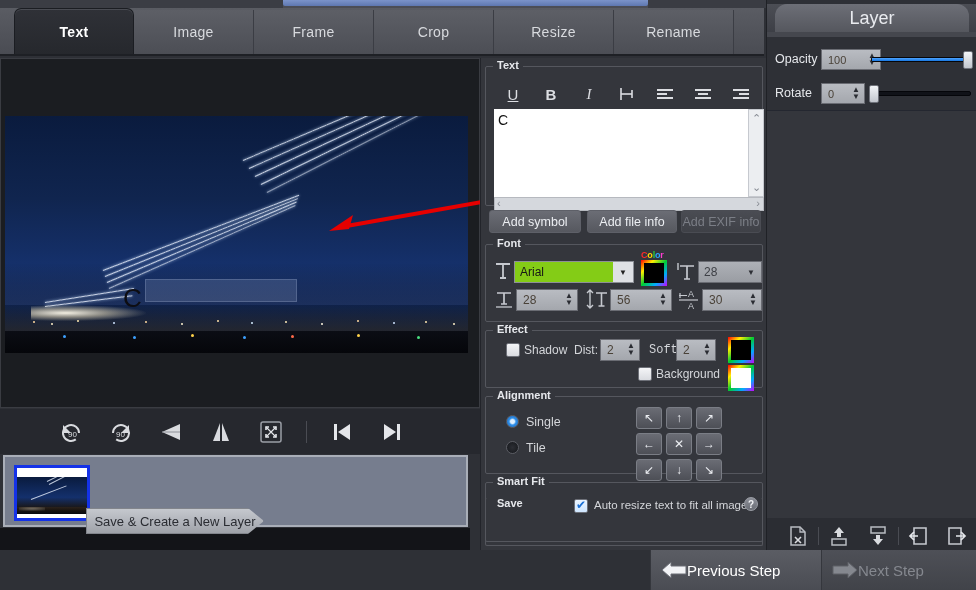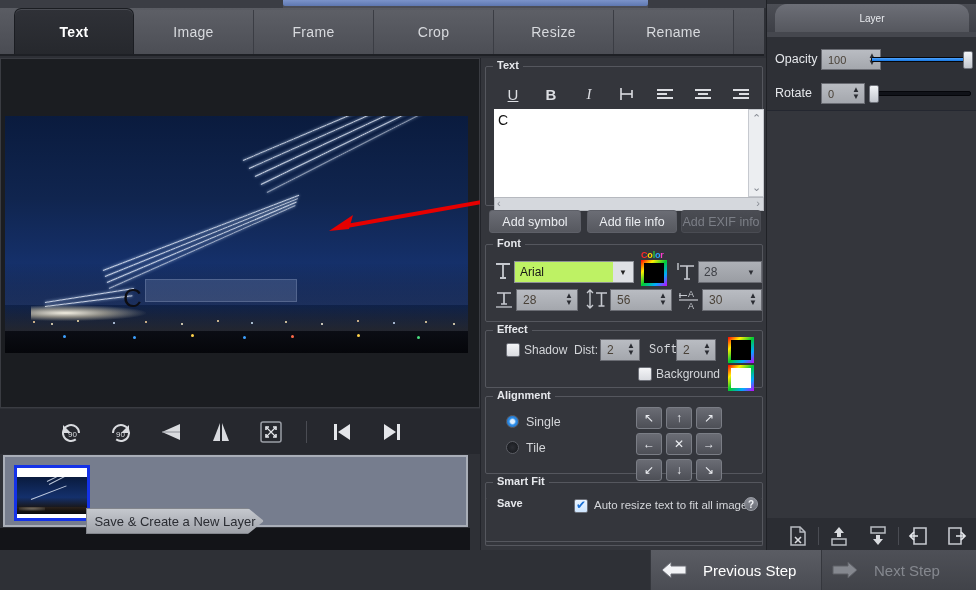--- a/index.html
+++ b/index.html
@@ -90,21 +90,21 @@
                 border:1px solid #c6c9cf; }
   .ta-hscroll { position:absolute; left:8px; top:130px; width:270px; height:14px; background:#d5d8dd;
                 border:1px solid #b6b9bf; }
   .scroll-arrow { position:absolute; color:#878b93; font-size:11px; }
 
   .abtn { position:absolute; height:23px; border:1px solid #5e6068; border-radius:3px;
           background:linear-gradient(#6b6d75,#56585f); color:#eceef2; font-size:12.5px;
           display:flex; align-items:center; justify-content:center; cursor:pointer; }
   .abtn.disabled { color:#7b7e86; background:linear-gradient(#4a4c53,#3f4147); border-color:#4a4c53; }
   .lbl { position:absolute; color:#d4d6da; font-size:12px; }
-  .select { position:absolute; height:22px; background:#bef264; border:1px solid #8d9097;
+  .select { position:absolute; height:22px; background:#84cc16; border:1px solid #8d9097;
             color:#161616; font-size:12px; display:flex; align-items:center; padding-left:5px; }
   .select .caret { position:absolute; right:0; top:0; width:20px; height:20px; background:#dfe1e5;
                    display:flex; align-items:center; justify-content:center; font-size:8px; color:#222; }
   .select.dark { background:linear-gradient(#aeb1b7,#9a9da3); color:#3e4046; border-color:#6a6c73; }
   .select.dark .caret { background:transparent; color:#2d2f35; }
   .spin { position:absolute; height:22px; background:linear-gradient(#b9bcc2,#a4a7ad);
           border:1px solid #6a6c73; color:#4a4238; font-size:12px;
           display:flex; align-items:center; padding-left:6px; }
   .spin .arrows { position:absolute; right:4px; top:2px; display:flex; flex-direction:column;
                   line-height:7px; font-size:8px; color:#2a2c32; }
@@ -137,21 +137,21 @@
 
   .helpq { position:absolute; width:14px; height:14px; border-radius:50%;
            background:linear-gradient(#8d9099,#6a6d75); color:#f0f1f4; font-size:10px; font-weight:bold;
            display:flex; align-items:center; justify-content:center; border:1px solid #9a9da5; }
 
   
   .layerpanel { position:absolute; left:766px; top:0px; width:210px; height:550px; background:#2e3036;
                 border-left:1px solid #1f2126; }
   .layer-tab { position:absolute; left:8px; top:4px; width:194px; height:28px;
                background:linear-gradient(#6d6f77,#55575e); border-radius:12px 12px 0 0;
-               color:#e9ebef; font-size:10px; display:flex; align-items:center; justify-content:center; }
+               color:#e9ebef; font-size:18px; display:flex; align-items:center; justify-content:center; }
   .layer-tab-bg { position:absolute; left:0; top:4px; width:210px; height:28px;
                   background:linear-gradient(#4c4e55,#3d3f46); }
   .layer-head { position:absolute; left:0; top:32px; width:210px; height:5px; background:#45474e; }
   .lrow { position:absolute; left:0; width:210px; height:24px; }
   .lrow .nm { position:absolute; left:8px; top:4px; color:#e6e8ec; font-size:12.5px;text-align:right; }
   .slider-track { position:absolute; height:5px; border-radius:2px; background:#101218; border:1px solid #05060a; }
   .slider-fill { position:absolute; height:100%; background:linear-gradient(#4da3ff,#1877e0); }
   .slider-knob { position:absolute; width:10px; height:18px; border-radius:2px;
                  background:linear-gradient(#f2f4f7,#c2c6cd); border:1px solid #6f727a; }
   .layer-list { position:absolute; left:0; top:110px; width:210px; height:408px; background:#34363c;
@@ -160,21 +160,21 @@
                  background:#2b2d33; display:flex; align-items:center; }
   .licon { width:40px; height:35px; display:flex; align-items:center; justify-content:center; cursor:pointer; }
   .licon-sep { width:1px; height:18px; background:#4a4c53; }
 
   
   .bottombar { position:absolute; left:0; top:550px; width:976px; height:40px;
                background:linear-gradient(#55575e,#45474e); border-top:1px solid #2b2d33; }
   .hint { position:absolute; left:140px; top:11px; color:#c7cad1; font-size:15px;
           font-family:"DejaVu Serif", serif; font-style:italic; letter-spacing:.4px; }
   .hint-arrow { position:absolute; left:520px; top:0px; width:130px; height:40px; }
-  .navbtn { position:absolute; top:550px; height:40px; display:flex; align-items:center; gap:16px;
+  .navbtn { position:absolute; top:550px; height:40px; display:flex; align-items:center; gap:0;
             padding:0 10px; font-size:15px; cursor:pointer; }
   .navbtn.prev { left:650px; width:172px; background:linear-gradient(#5b5d64,#4a4c53); color:#fff;
                  border-left:1px solid #35373d; border-right:1px solid #35373d; }
   .navbtn.next { left:822px; width:154px; background:linear-gradient(#4e5057,#414349); color:#85888f; }
 </style>
 </head>
 <body>
 
 <div class="app">
 

